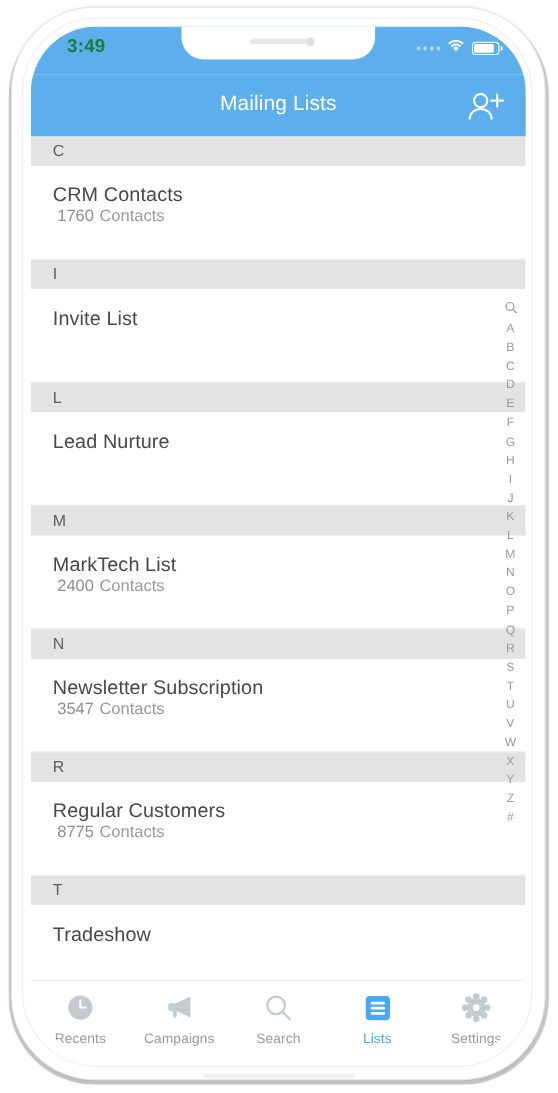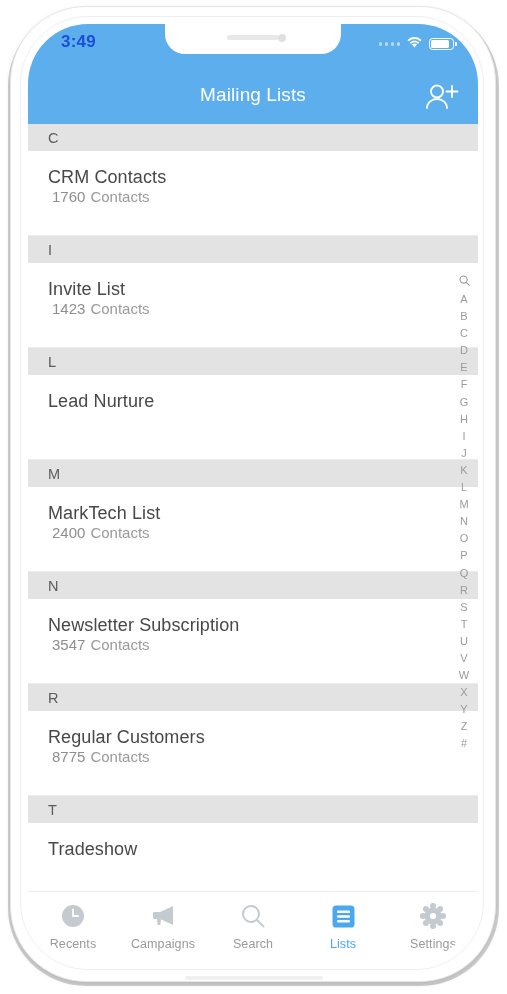--- a/index.html
+++ b/index.html
@@ -44,21 +44,21 @@
   .notch-speaker{
     position:absolute;left:50%;transform:translateX(-50%);top:11px;
     width:52px;height:5px;border-radius:3px;background:#e8e8e8;
   }
   .notch-cam{
     position:absolute;left:113px;top:10px;width:8px;height:8px;
     border-radius:50%;background:#e0e0e0;
   }
   .status-time{
     position:absolute;left:33px;top:8px;z-index:7;
-    color:#1d4ed8;font-size:17px;font-weight:bold;letter-spacing:0.2px;
+    color:#15803d;font-size:17px;font-weight:bold;letter-spacing:0.2px;
   }
   .status-right{
     position:absolute;right:24px;top:11px;z-index:7;
     display:flex;align-items:center;gap:6px;
   }
   .sig-dots{display:flex;gap:2.5px;align-items:center;}
   .sig-dots i{display:block;width:3.5px;height:3.5px;border-radius:50%;background:rgba(255,255,255,0.55);}
   .battery{
     width:25px;height:12px;border:1.6px solid #ffffff;border-radius:3.5px;
     position:relative;box-sizing:border-box;
@@ -184,21 +184,20 @@
 
       <div class="sec-header">C</div>
       <div class="row">
         <div class="row-title">CRM Contacts</div>
         <div class="row-sub"><span class="num">1760</span><span class="unit">Contacts</span></div>
       </div>
 
       <div class="sec-header">I</div>
       <div class="row">
         <div class="row-title">Invite List</div>
-        <div class="row-sub"><span class="num">1423</span><span class="unit">Contacts</span></div>
       </div>
 
       <div class="sec-header">L</div>
       <div class="row">
         <div class="row-title">Lead Nurture</div>
       </div>
 
       <div class="sec-header">M</div>
       <div class="row">
         <div class="row-title">MarkTech List</div>

